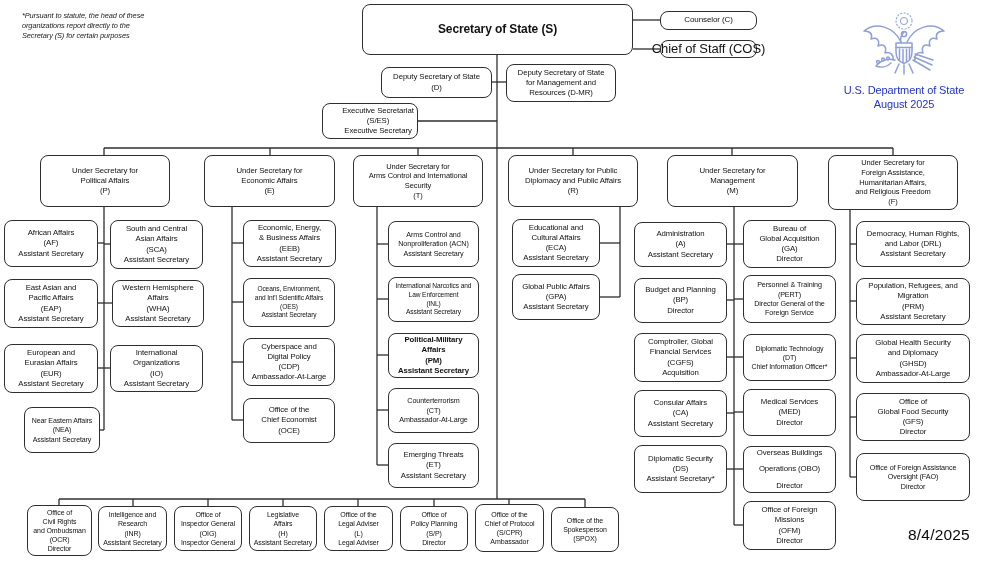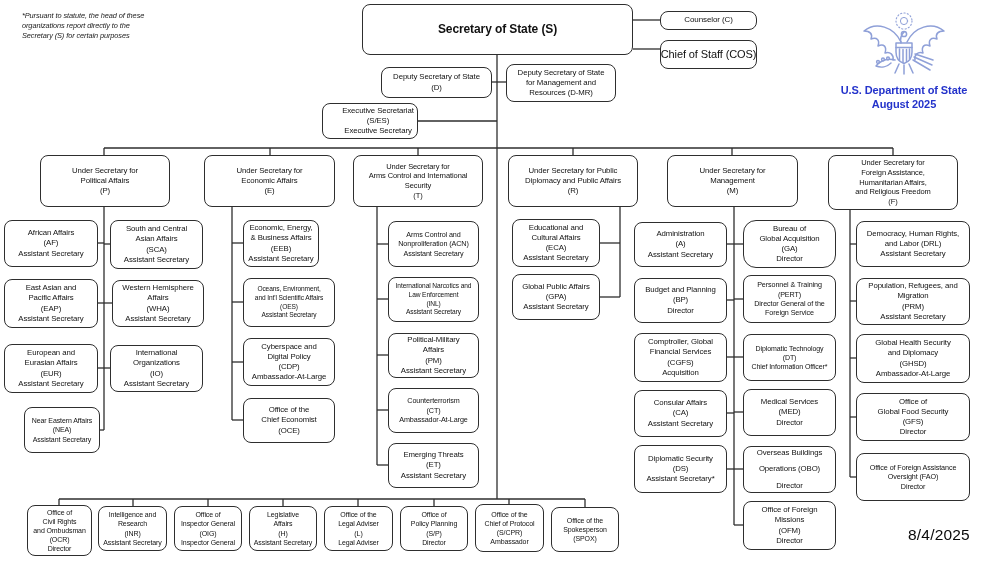--- a/index.html
+++ b/index.html
@@ -21,21 +21,21 @@
   .box .ln{white-space:nowrap;}
   .note{
     position:absolute;left:22px;top:11px;width:170px;
     font-style:italic;font-size:7.4px;line-height:1.35;color:#222;
   }
   .branding{
     position:absolute;left:818px;top:6px;width:172px;text-align:center;
   }
   .branding svg{display:block;margin:0 auto;color:var(--seal,#8fa0d8);}
   .brand-line{
-    color:var(--accent,#2433cb);font-weight:bold;font-size:11px;line-height:1.25;
+    color:var(--accent,#2433cb);font-weight:normal;font-size:11px;line-height:1.25;
   }
   .drawn-date{
     position:absolute;left:908px;top:526px;font-size:15.5px;color:#0a0a0a;
     letter-spacing:0.2px;
   }
 </style>
 </head>
 <body>
 
 <div class="stage">
@@ -136,21 +136,21 @@
 
   <div class="drawn-date">8/4/2025</div>
 
   <div id="boxes-root">
       <div class="box bold" style="left: 362px; top: 4px; width: 271px; height: 51px; font-size: 12px;">
         <div class="ln">Secretary of State (S)</div>
       </div>
       <div class="box" style="left: 660px; top: 11px; width: 97px; height: 19px; font-size: 8px;">
         <div class="ln">Counselor (C)</div>
       </div>
-      <div class="box" style="left: 660px; top: 40px; width: 97px; height: 29px; font-size: 11px;">
+      <div class="box" style="left: 660px; top: 40px; width: 97px; height: 18px; font-size: 13px;">
         <div class="ln">Chief of Staff (COS)</div>
       </div>
       <div class="box" style="left: 381px; top: 67px; width: 111px; height: 31px;">
         <div class="ln">Deputy Secretary of State</div>
         <div class="ln">(D)</div>
       </div>
       <div class="box" style="left: 506px; top: 64px; width: 110px; height: 38px;">
         <div class="ln">Deputy Secretary of State</div>
         <div class="ln">for Management and</div>
         <div class="ln">Resources (D-MR)</div>
@@ -226,21 +226,21 @@
         <div class="ln">International</div>
         <div class="ln">Organizations</div>
         <div class="ln">(IO)</div>
         <div class="ln">Assistant Secretary</div>
       </div>
       <div class="box" style="left: 24px; top: 407px; width: 76px; height: 46px; font-size: 7px;">
         <div class="ln">Near Eastern Affairs</div>
         <div class="ln">(NEA)</div>
         <div class="ln">Assistant Secretary</div>
       </div>
-      <div class="box" style="left: 243px; top: 220px; width: 76px; height: 47px;">
+      <div class="box" style="left: 243px; top: 220px; width: 93px; height: 47px;">
         <div class="ln">Economic, Energy,</div>
         <div class="ln">&amp; Business Affairs</div>
         <div class="ln">(EEB)</div>
         <div class="ln">Assistant Secretary</div>
       </div>
       <div class="box" style="left: 243px; top: 278px; width: 92px; height: 49px; font-size: 6.6px;">
         <div class="ln">Oceans, Environment,</div>
         <div class="ln">and Int'l Scientific Affairs</div>
         <div class="ln">(OES)</div>
         <div class="ln">Assistant Secretary</div>
@@ -260,21 +260,21 @@
         <div class="ln">Arms Control and</div>
         <div class="ln">Nonproliferation (ACN)</div>
         <div class="ln">Assistant Secretary</div>
       </div>
       <div class="box" style="left: 388px; top: 277px; width: 91px; height: 45px; font-size: 6.6px;">
         <div class="ln">International Narcotics and</div>
         <div class="ln">Law Enforcement</div>
         <div class="ln">(INL)</div>
         <div class="ln">Assistant Secretary</div>
       </div>
-      <div class="box" style="left: 388px; top: 333px; width: 91px; height: 45px;">
+      <div class="box" style="left: 388px; top: 333px; width: 91px; height: 45px; font-weight: bold;">
         <div class="ln">Political-Military</div>
         <div class="ln">Affairs</div>
         <div class="ln">(PM)</div>
         <div class="ln">Assistant Secretary</div>
       </div>
       <div class="box" style="left: 388px; top: 388px; width: 91px; height: 45px; font-size: 7.2px;">
         <div class="ln">Counterterrorism</div>
         <div class="ln">(CT)</div>
         <div class="ln">Ambassador-At-Large</div>
       </div>
@@ -313,21 +313,21 @@
       <div class="box" style="left: 634px; top: 390px; width: 93px; height: 47px;">
         <div class="ln">Consular Affairs</div>
         <div class="ln">(CA)</div>
         <div class="ln">Assistant Secretary</div>
       </div>
       <div class="box" style="left: 634px; top: 445px; width: 93px; height: 48px;">
         <div class="ln">Diplomatic Security</div>
         <div class="ln">(DS)</div>
         <div class="ln">Assistant Secretary*</div>
       </div>
-      <div class="box" style="left: 743px; top: 220px; width: 93px; height: 48px; border-radius: 13px;">
+      <div class="box" style="left: 743px; top: 220px; width: 93px; height: 48px;">
         <div class="ln">Bureau of</div>
         <div class="ln">Global Acquisition</div>
         <div class="ln">(GA)</div>
         <div class="ln">Director</div>
       </div>
       <div class="box" style="left: 743px; top: 275px; width: 93px; height: 48px; font-size: 7.2px;">
         <div class="ln">Personnel &amp; Training</div>
         <div class="ln">(PERT)</div>
         <div class="ln">Director General of the</div>
         <div class="ln">Foreign Service</div>

